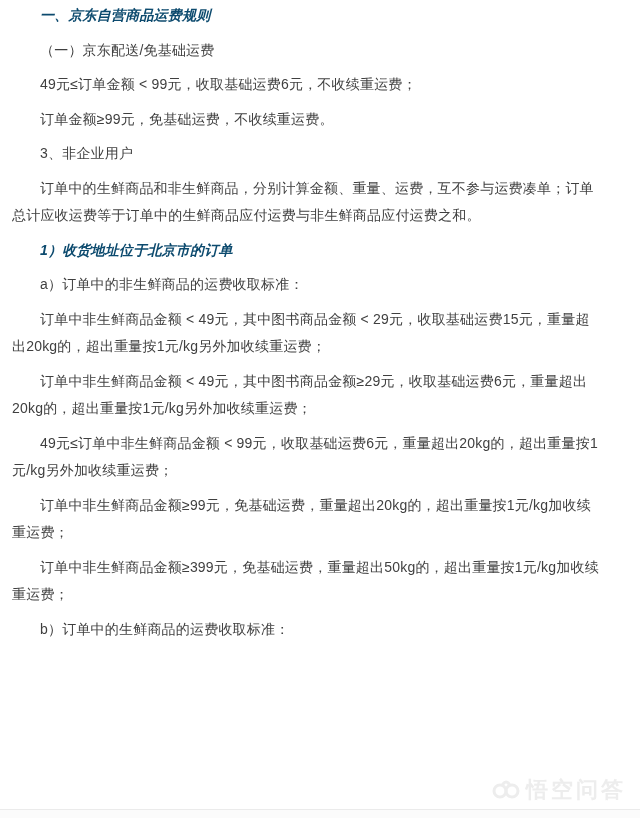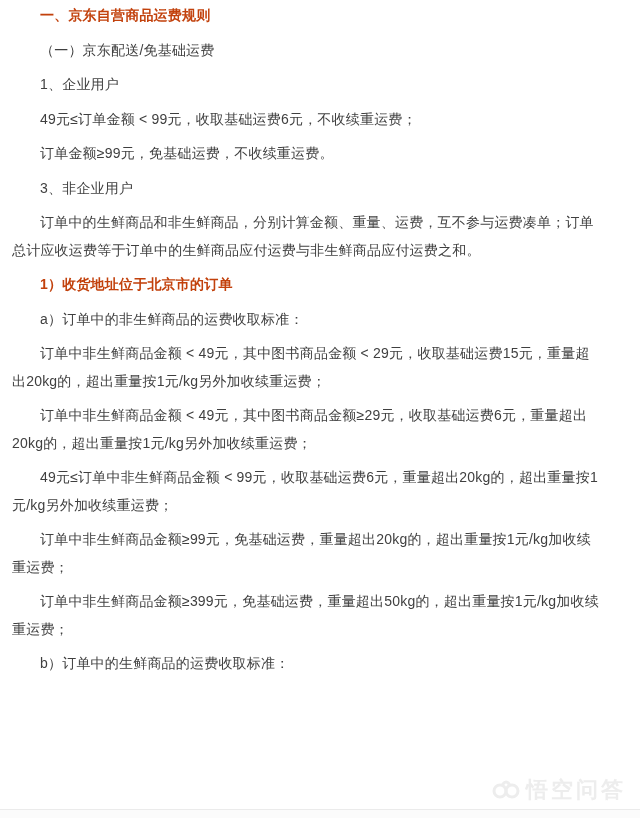--- a/index.html
+++ b/index.html
@@ -23,21 +23,22 @@
     font-size: 14px;
     line-height: 27.5px;
   }
   .doc p {
     margin: 0 0 7px 0;
     text-indent: 2em;
     letter-spacing: 0.2px;
   }
   .doc p.bold {
     font-weight: bold;
-    color: #c2410c;
+    color: #0c4a6e;
+    font-style: italic;
   }
   .footer-strip {
     position: absolute;
     left: 0;
     bottom: 0;
     width: 640px;
     height: 8px;
     background: #fbfbfb;
     border-top: 1px solid #ebebeb;
   }
@@ -60,21 +61,20 @@
   .watermark svg {
     display: block;
   }
 </style>
 </head>
 <body>
 
 <div class="doc">
   <p class="bold">一、京东自营商品运费规则</p>
   <p>（一）京东配送/免基础运费</p>
-  <p>1、企业用户</p>
   <p>49元≤订单金额 &lt; 99元，收取基础运费6元，不收续重运费；</p>
   <p>订单金额≥99元，免基础运费，不收续重运费。</p>
   <p>3、非企业用户</p>
   <p>订单中的生鲜商品和非生鲜商品，分别计算金额、重量、运费，互不参与运费凑单；订单总计应收运费等于订单中的生鲜商品应付运费与非生鲜商品应付运费之和。</p>
   <p class="bold">1）收货地址位于北京市的订单</p>
   <p>a）订单中的非生鲜商品的运费收取标准：</p>
   <p>订单中非生鲜商品金额 &lt; 49元，其中图书商品金额 &lt; 29元，收取基础运费15元，重量超出20kg的，超出重量按1元/kg另外加收续重运费；</p>
   <p>订单中非生鲜商品金额 &lt; 49元，其中图书商品金额≥29元，收取基础运费6元，重量超出20kg的，超出重量按1元/kg另外加收续重运费；</p>
   <p>49元≤订单中非生鲜商品金额 &lt; 99元，收取基础运费6元，重量超出20kg的，超出重量按1元/kg另外加收续重运费；</p>
   <p>订单中非生鲜商品金额≥99元，免基础运费，重量超出20kg的，超出重量按1元/kg加收续重运费；</p>

